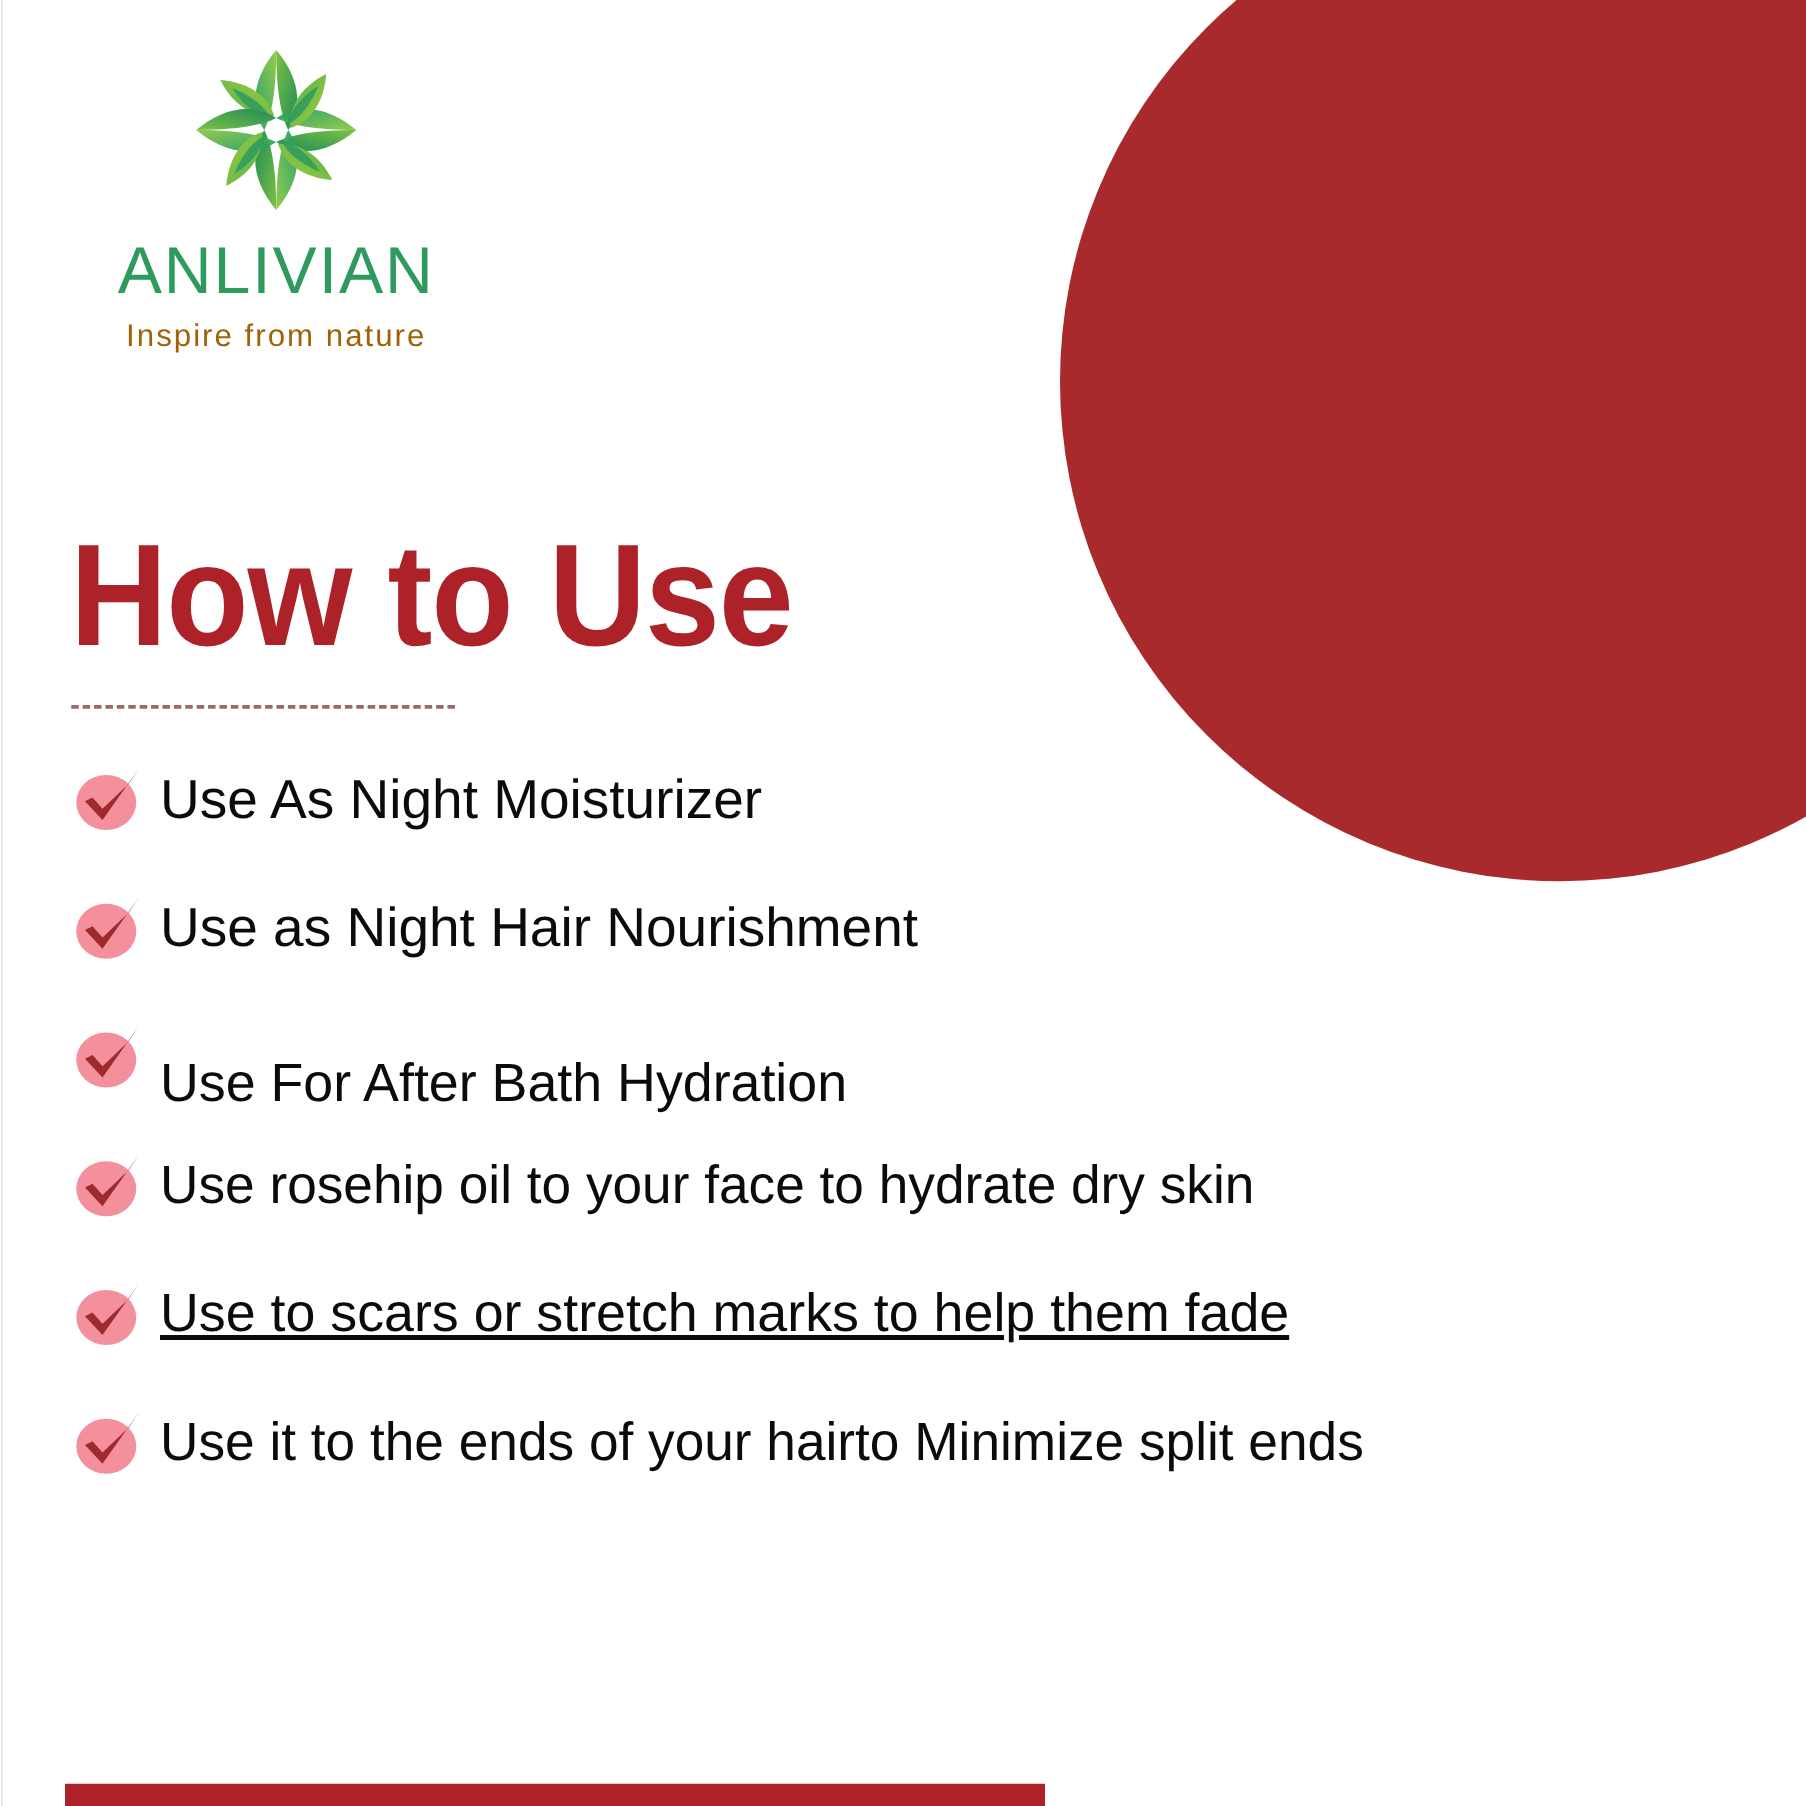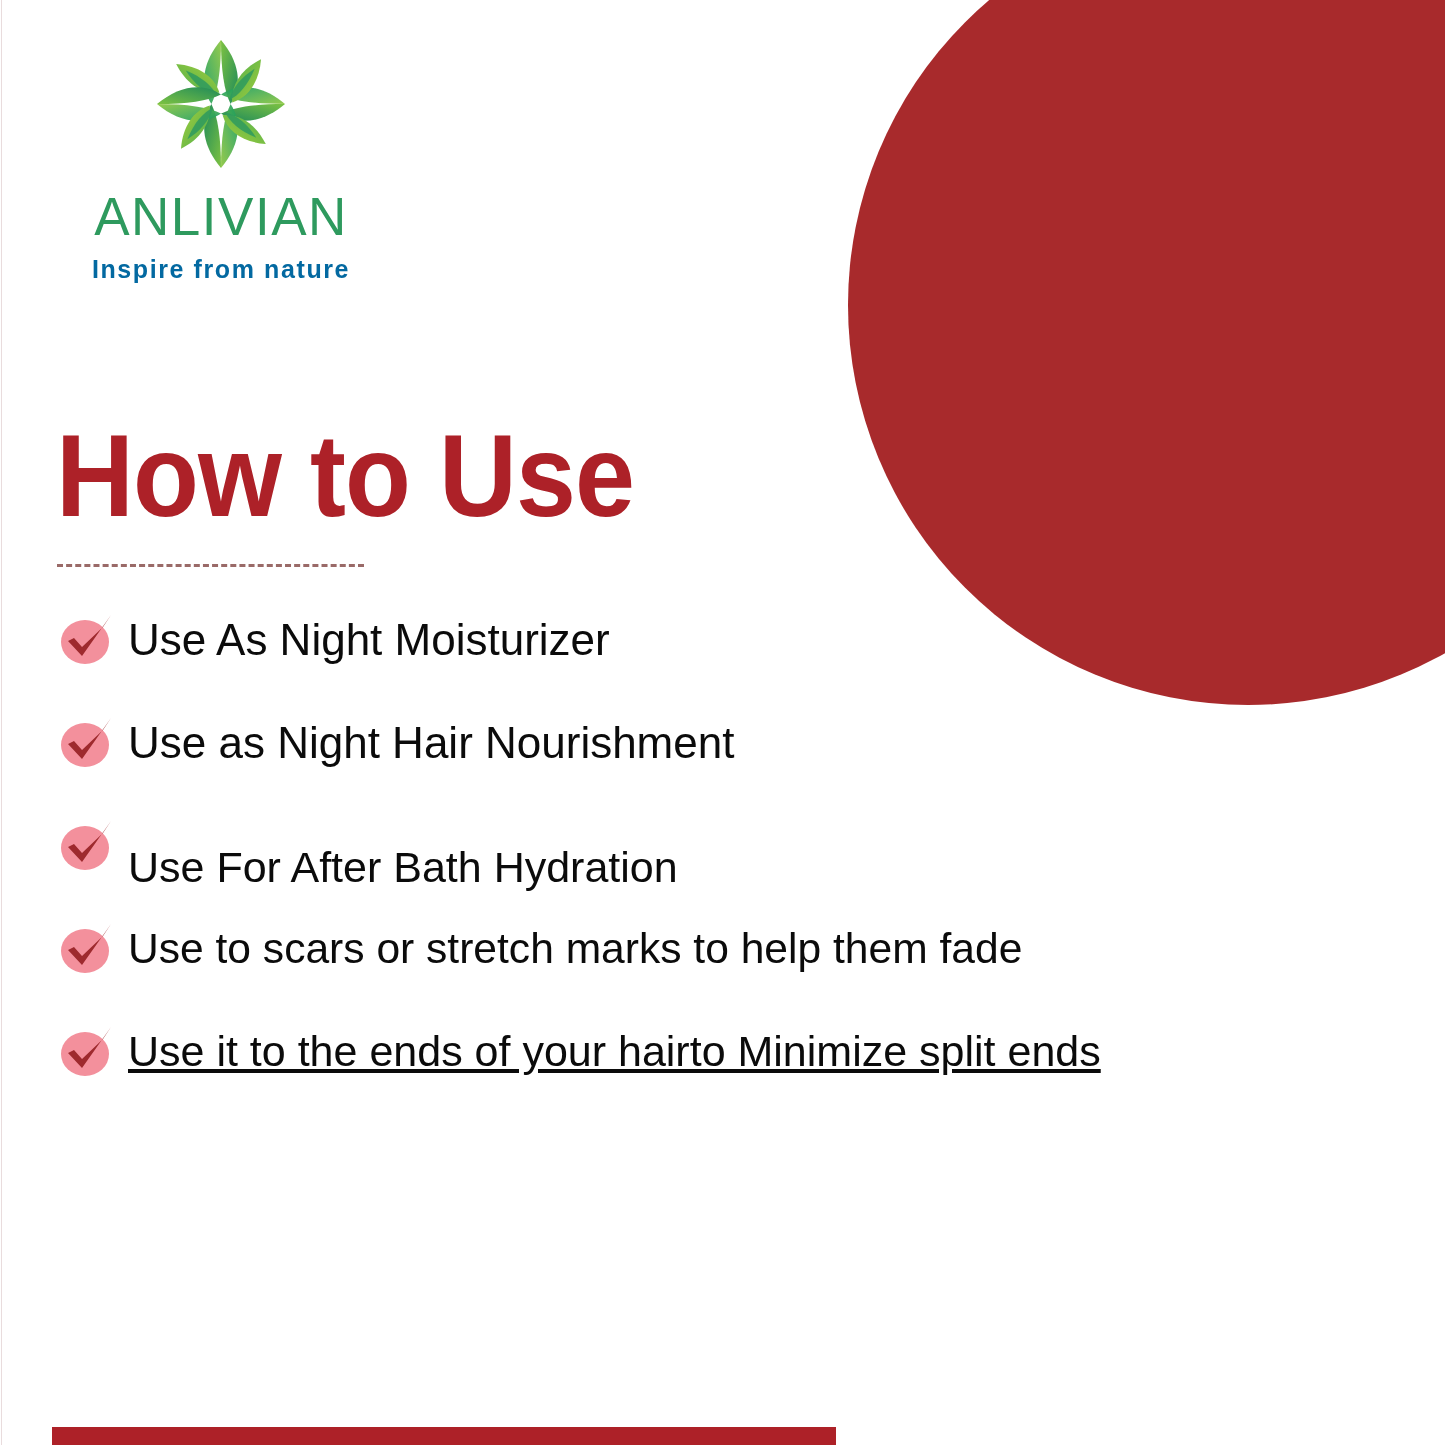--- a/index.html
+++ b/index.html
@@ -59,23 +59,23 @@
     font-weight: 400;
     letter-spacing: 1.5px;
     color: #2E9A5E;
     line-height: 1;
     margin-top: 6px;
     white-space: nowrap;
   }
   .brand-tagline {
     font-family: "Liberation Sans", sans-serif;
     font-size: 25px;
-    font-weight: 700;
+    font-weight: 400;
     letter-spacing: 1.6px;
-    color: #0369a1;
+    color: #a16207;
     line-height: 1;
     margin-top: 14px;
     white-space: nowrap;
   }
 
   
   .headline {
     position: absolute;
     left: 56px;
     top: 418px;
@@ -237,20 +237,29 @@
     <div class="check-item">
       <span class="check-mark">
         <svg width="58" height="58" viewBox="0 0 58 58" xmlns="http://www.w3.org/2000/svg" aria-hidden="true">
           <ellipse cx="27" cy="31" rx="24" ry="22" fill="#F3909C"></ellipse>
           <path d="M10 30 L 24 45 L 53 4 L 45 16 L 24 36 L 16 27 Z" fill="#9E2A2E"></path>
         </svg>
       </span>
       <span class="check-label">Use For After Bath Hydration</span>
     </div>
 
+    <div class="check-item">
+      <span class="check-mark">
+        <svg width="58" height="58" viewBox="0 0 58 58" xmlns="http://www.w3.org/2000/svg" aria-hidden="true">
+          <ellipse cx="27" cy="31" rx="24" ry="22" fill="#F3909C"></ellipse>
+          <path d="M10 30 L 24 45 L 53 4 L 45 16 L 24 36 L 16 27 Z" fill="#9E2A2E"></path>
+        </svg>
+      </span>
+      <span class="check-label">Use rosehip oil to your face to hydrate dry skin</span>
+    </div>
 
     <div class="check-item">
       <span class="check-mark">
         <svg width="58" height="58" viewBox="0 0 58 58" xmlns="http://www.w3.org/2000/svg" aria-hidden="true">
           <ellipse cx="27" cy="31" rx="24" ry="22" fill="#F3909C"></ellipse>
           <path d="M10 30 L 24 45 L 53 4 L 45 16 L 24 36 L 16 27 Z" fill="#9E2A2E"></path>
         </svg>
       </span>
       <span class="check-label">Use to scars or stretch marks to help them fade</span>
     </div>

